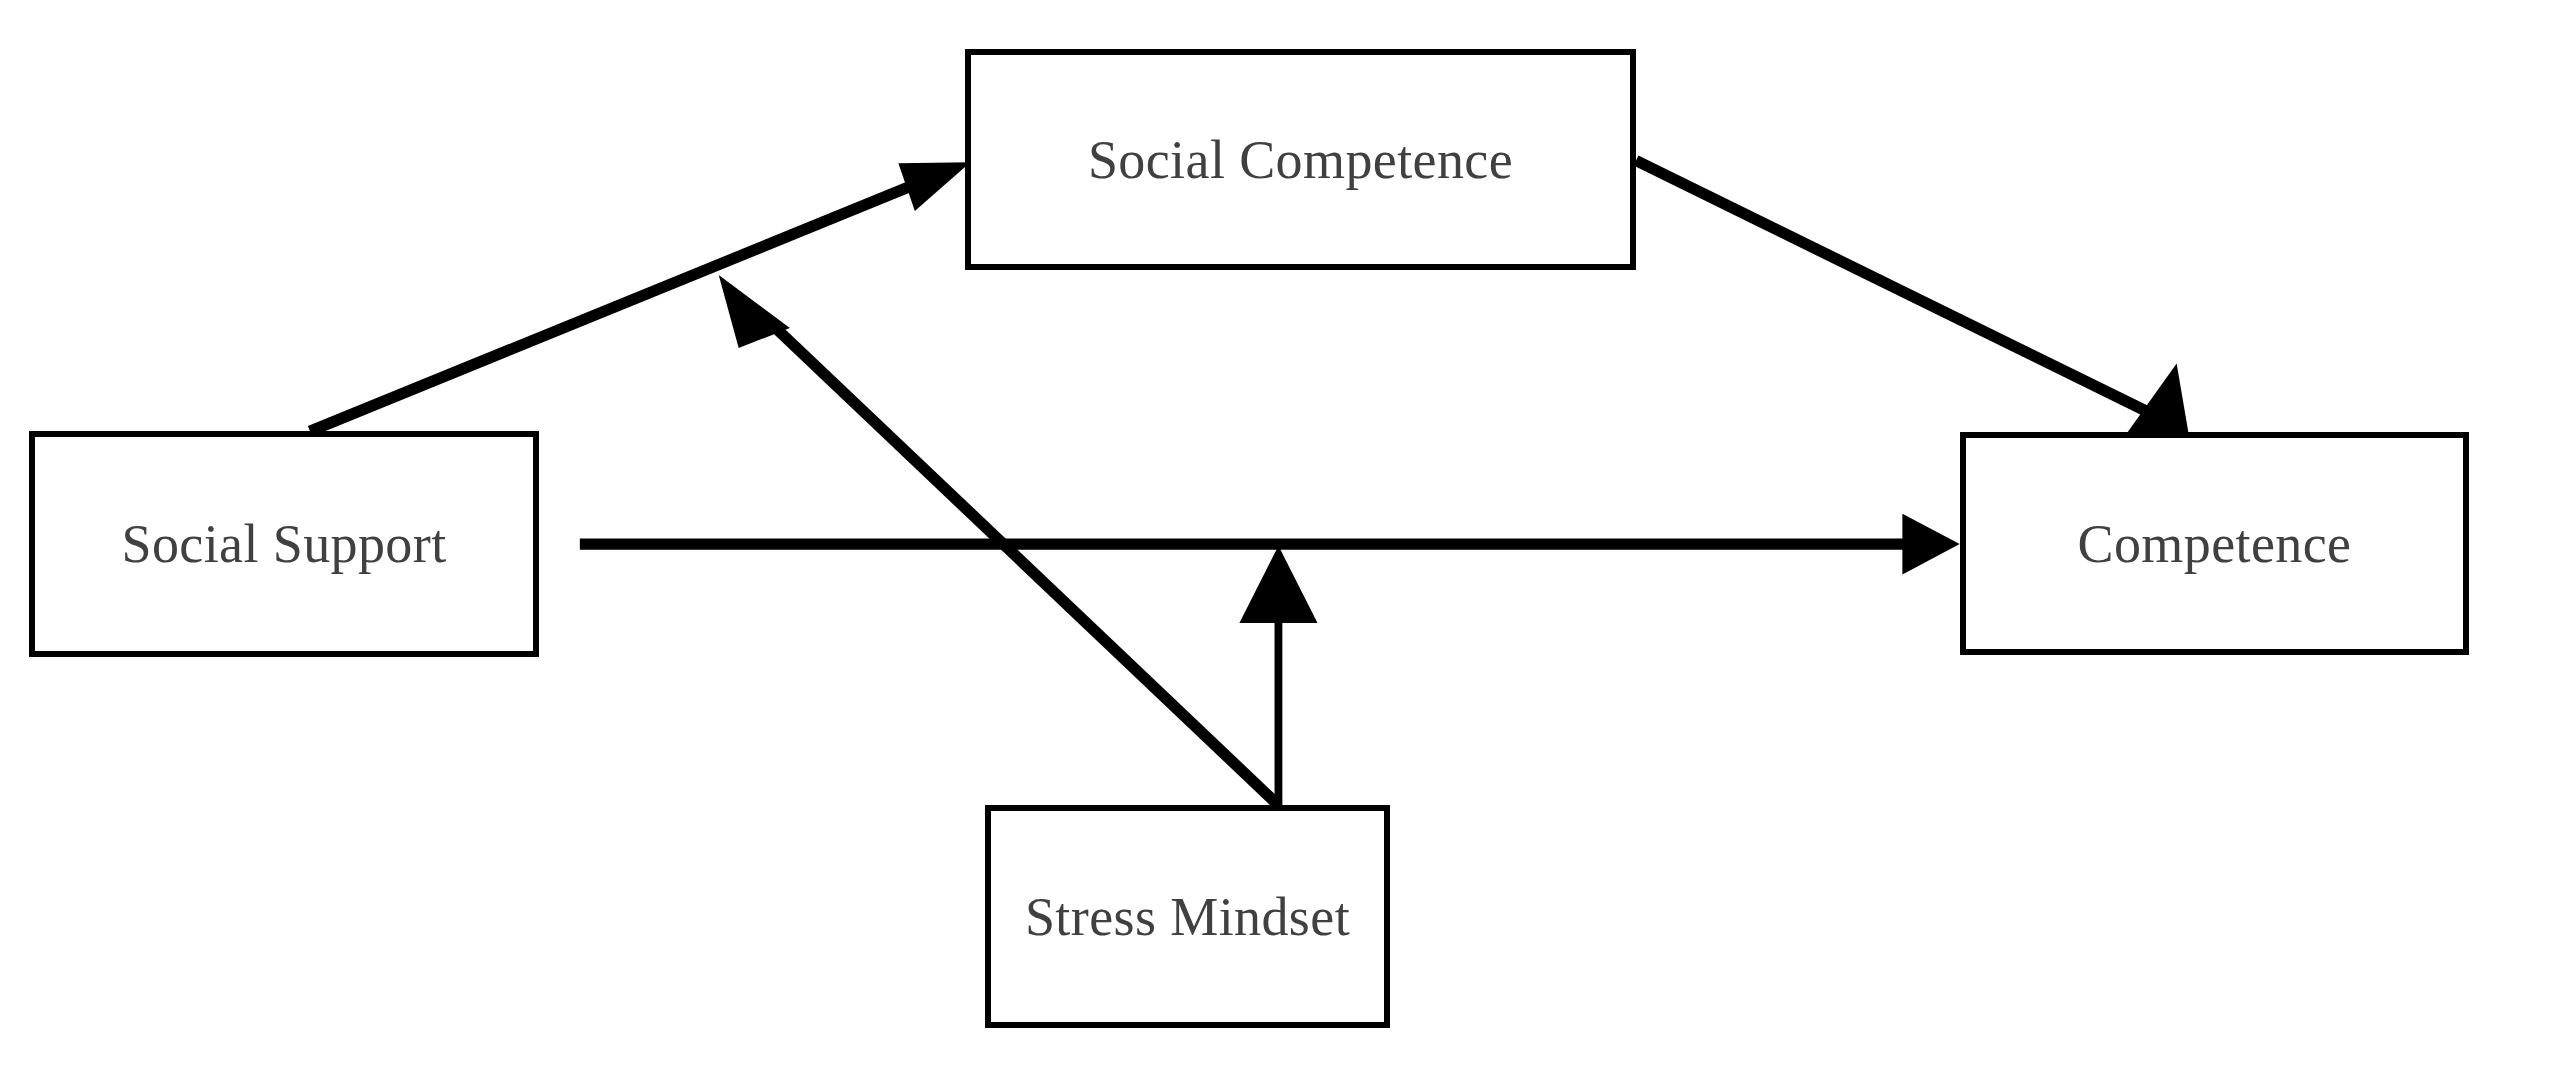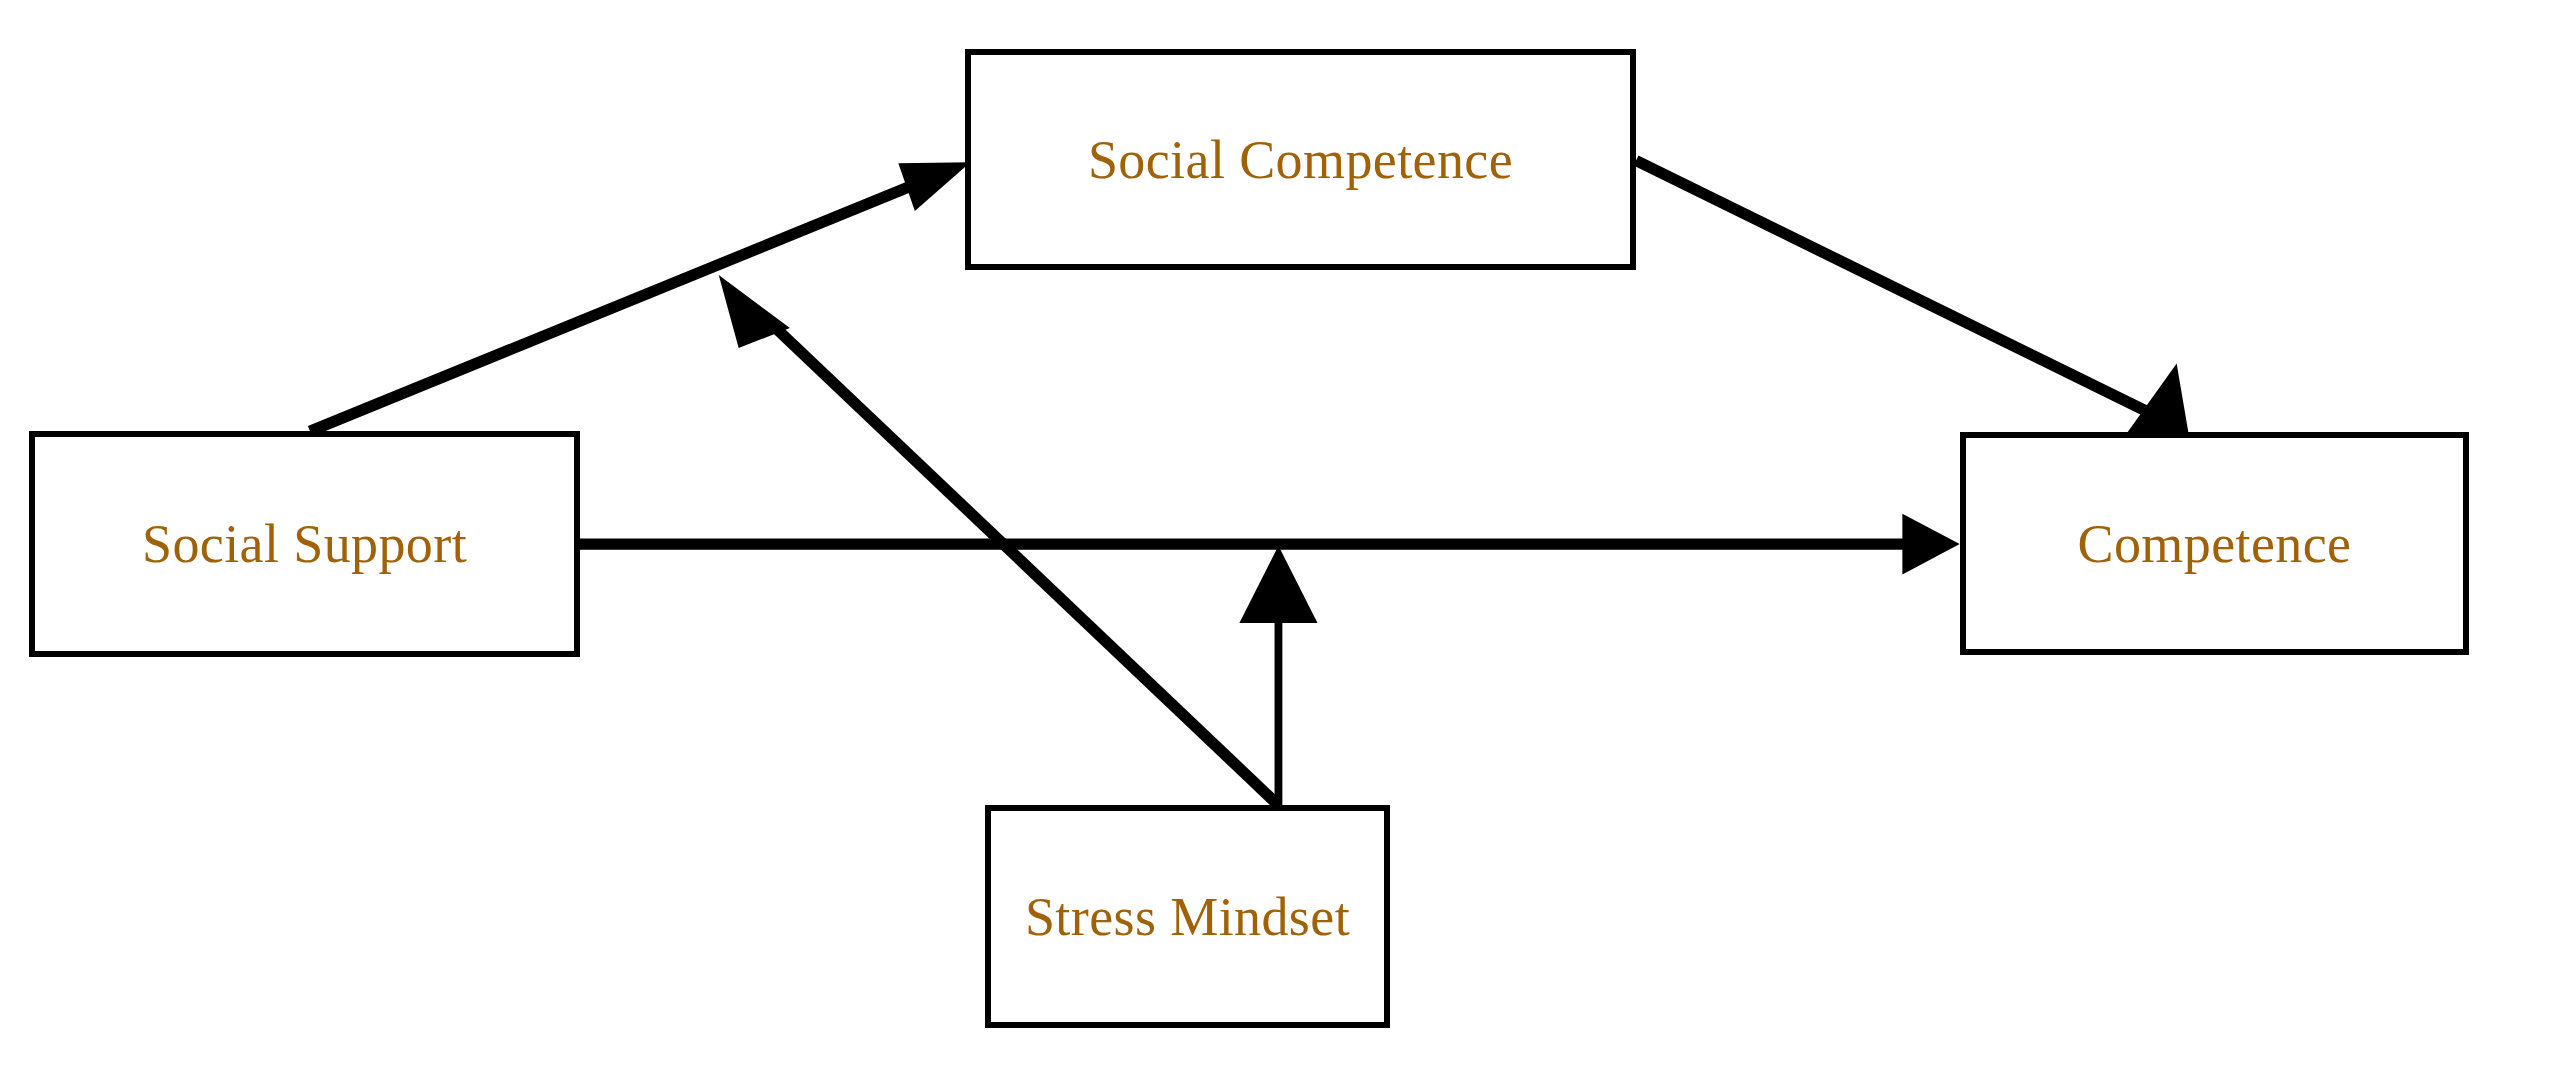--- a/index.html
+++ b/index.html
@@ -33,31 +33,31 @@
     border: 6px solid #000000;
     display: flex;
     align-items: center;
     justify-content: center;
     z-index: 5;
   }
   .node-label {
     font-family: "Liberation Serif", "DejaVu Serif", serif;
     font-size: 54px;
     line-height: 1;
-    color: #a16207;
+    color: #404040;
     letter-spacing: 0.4px;
     white-space: nowrap;
     font-weight: 400;
   }
   
   #node-social-competence {
     left: 965px; top: 49px; width: 671px; height: 221px;
   }
   #node-social-support {
-    left: 29px; top: 431px; width: 551px; height: 226px;
+    left: 29px; top: 431px; width: 510px; height: 226px;
   }
   #node-loneliness {
     left: 1960px; top: 432px; width: 509px; height: 223px;
   }
   #node-stress-mindset {
     left: 985px; top: 805px; width: 405px; height: 223px;
   }
 </style>
 </head>
 <body>

